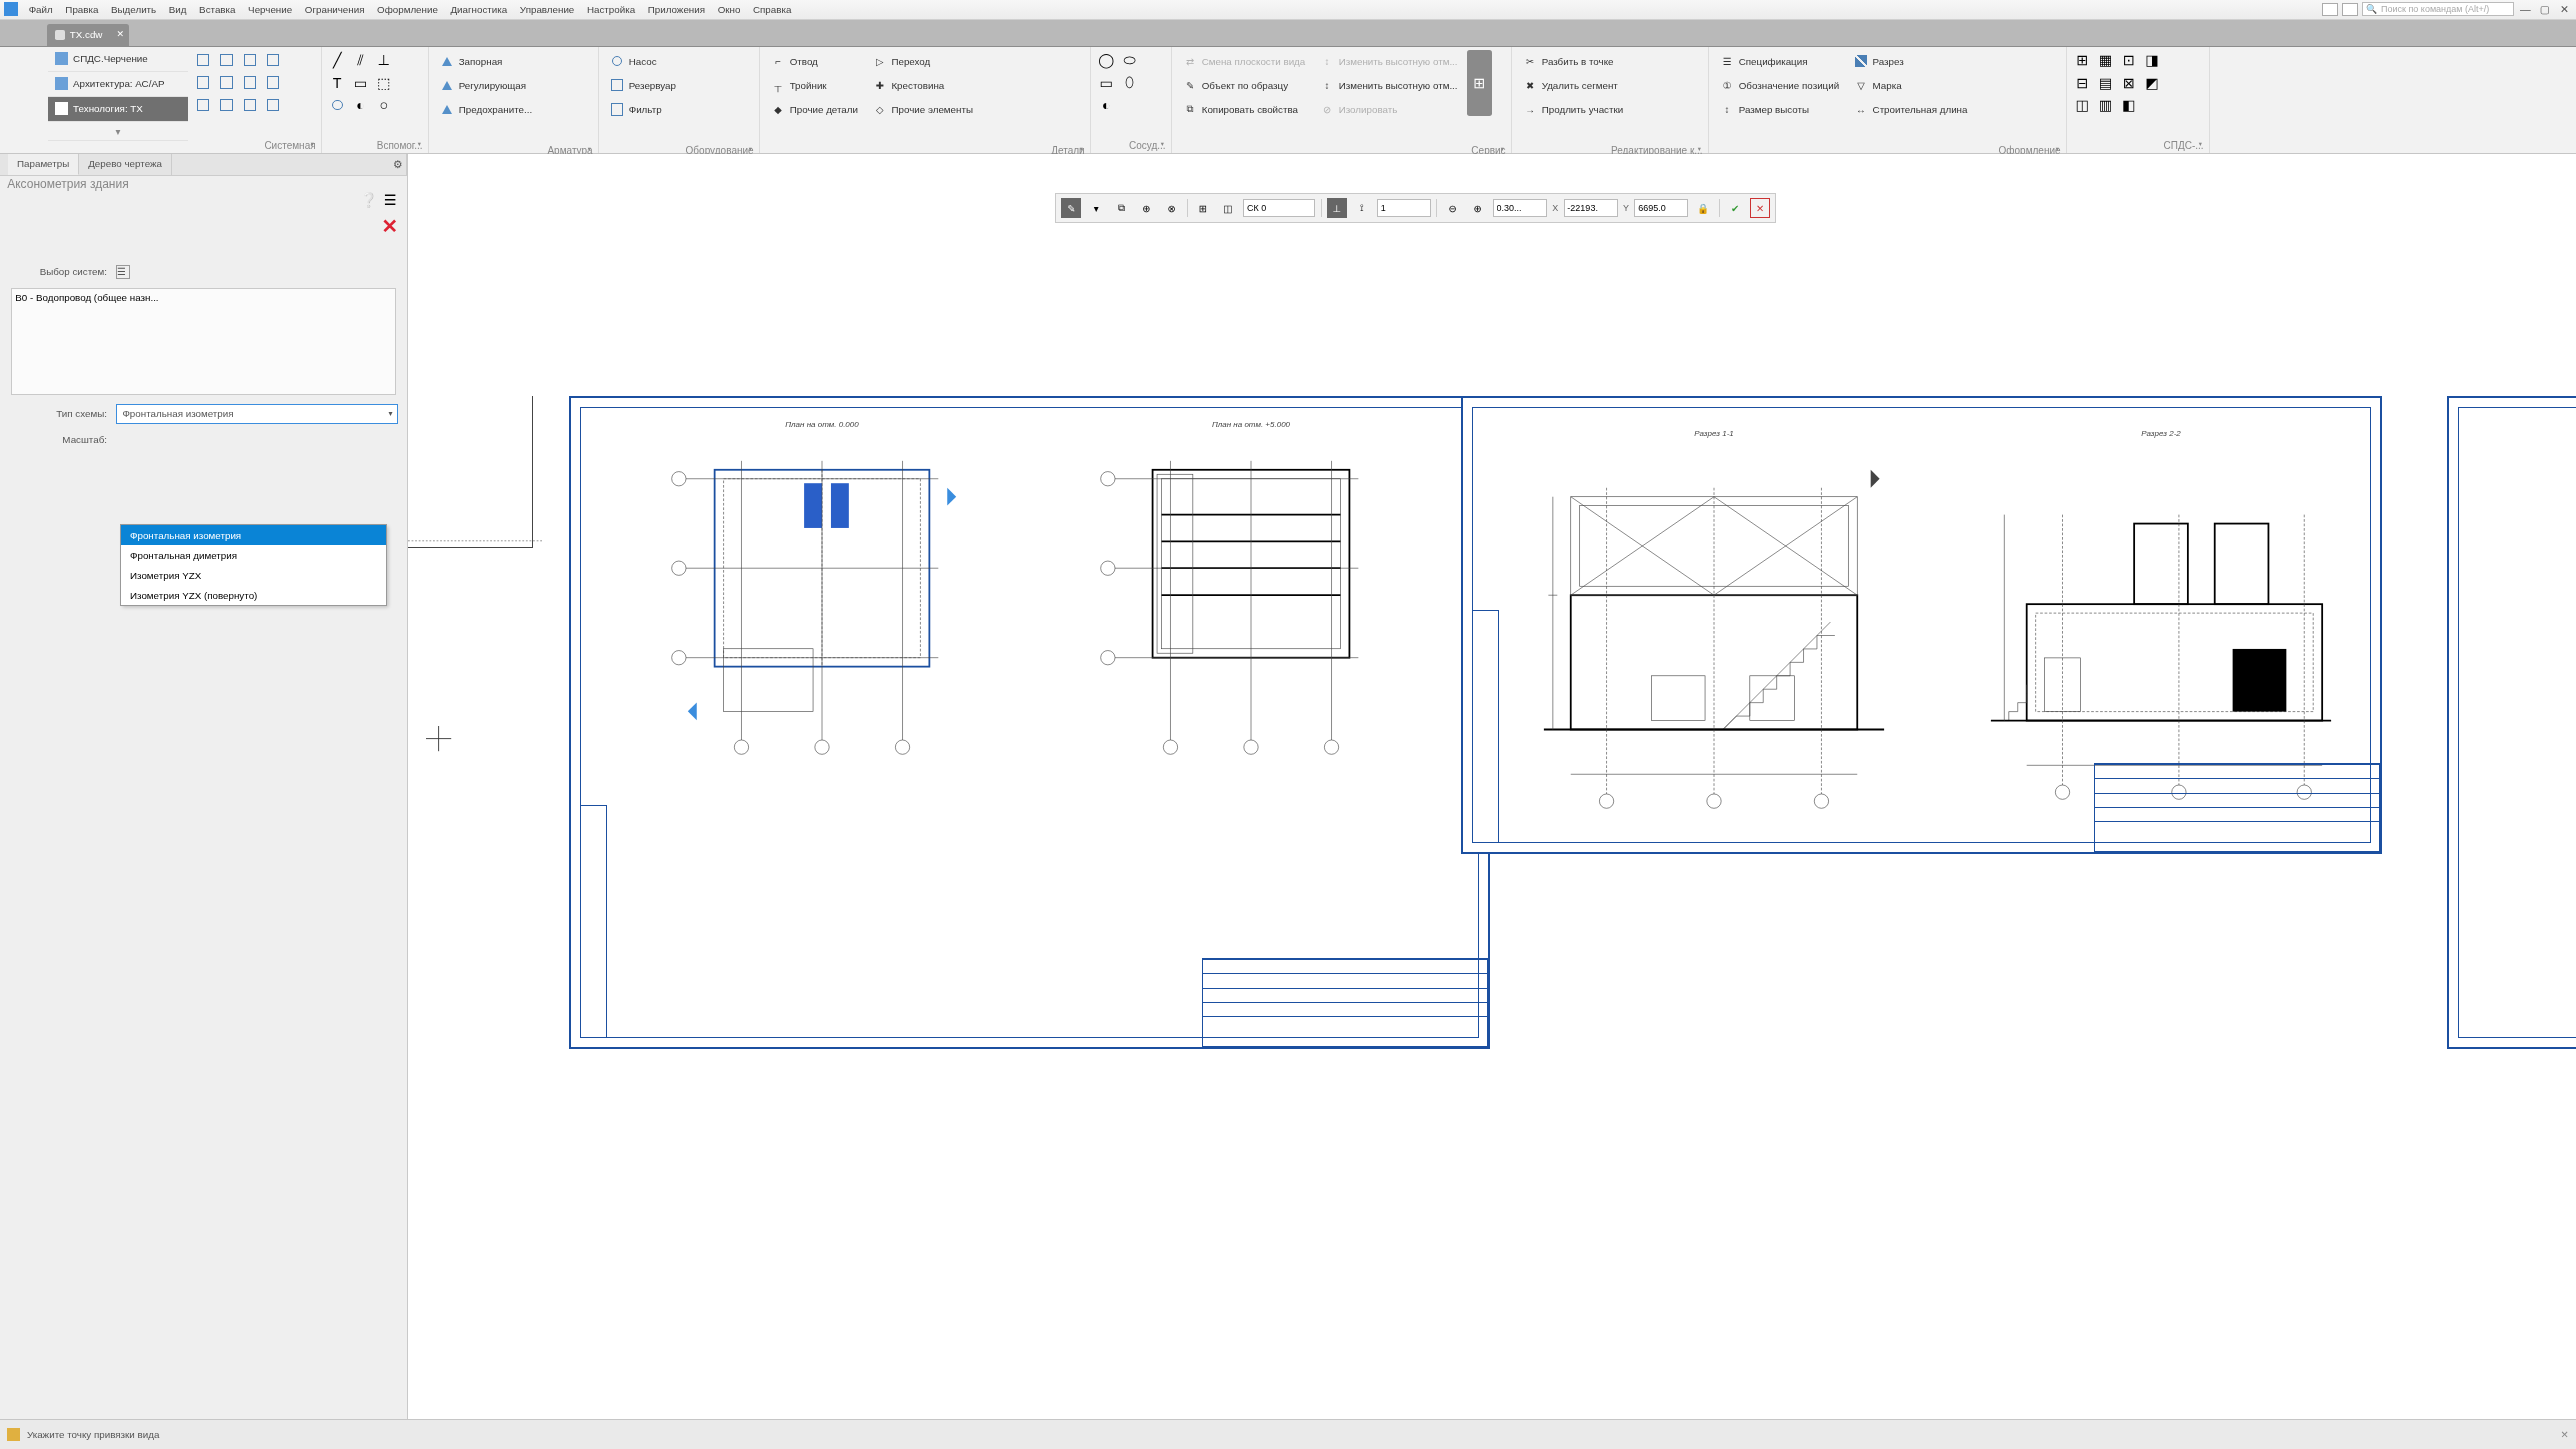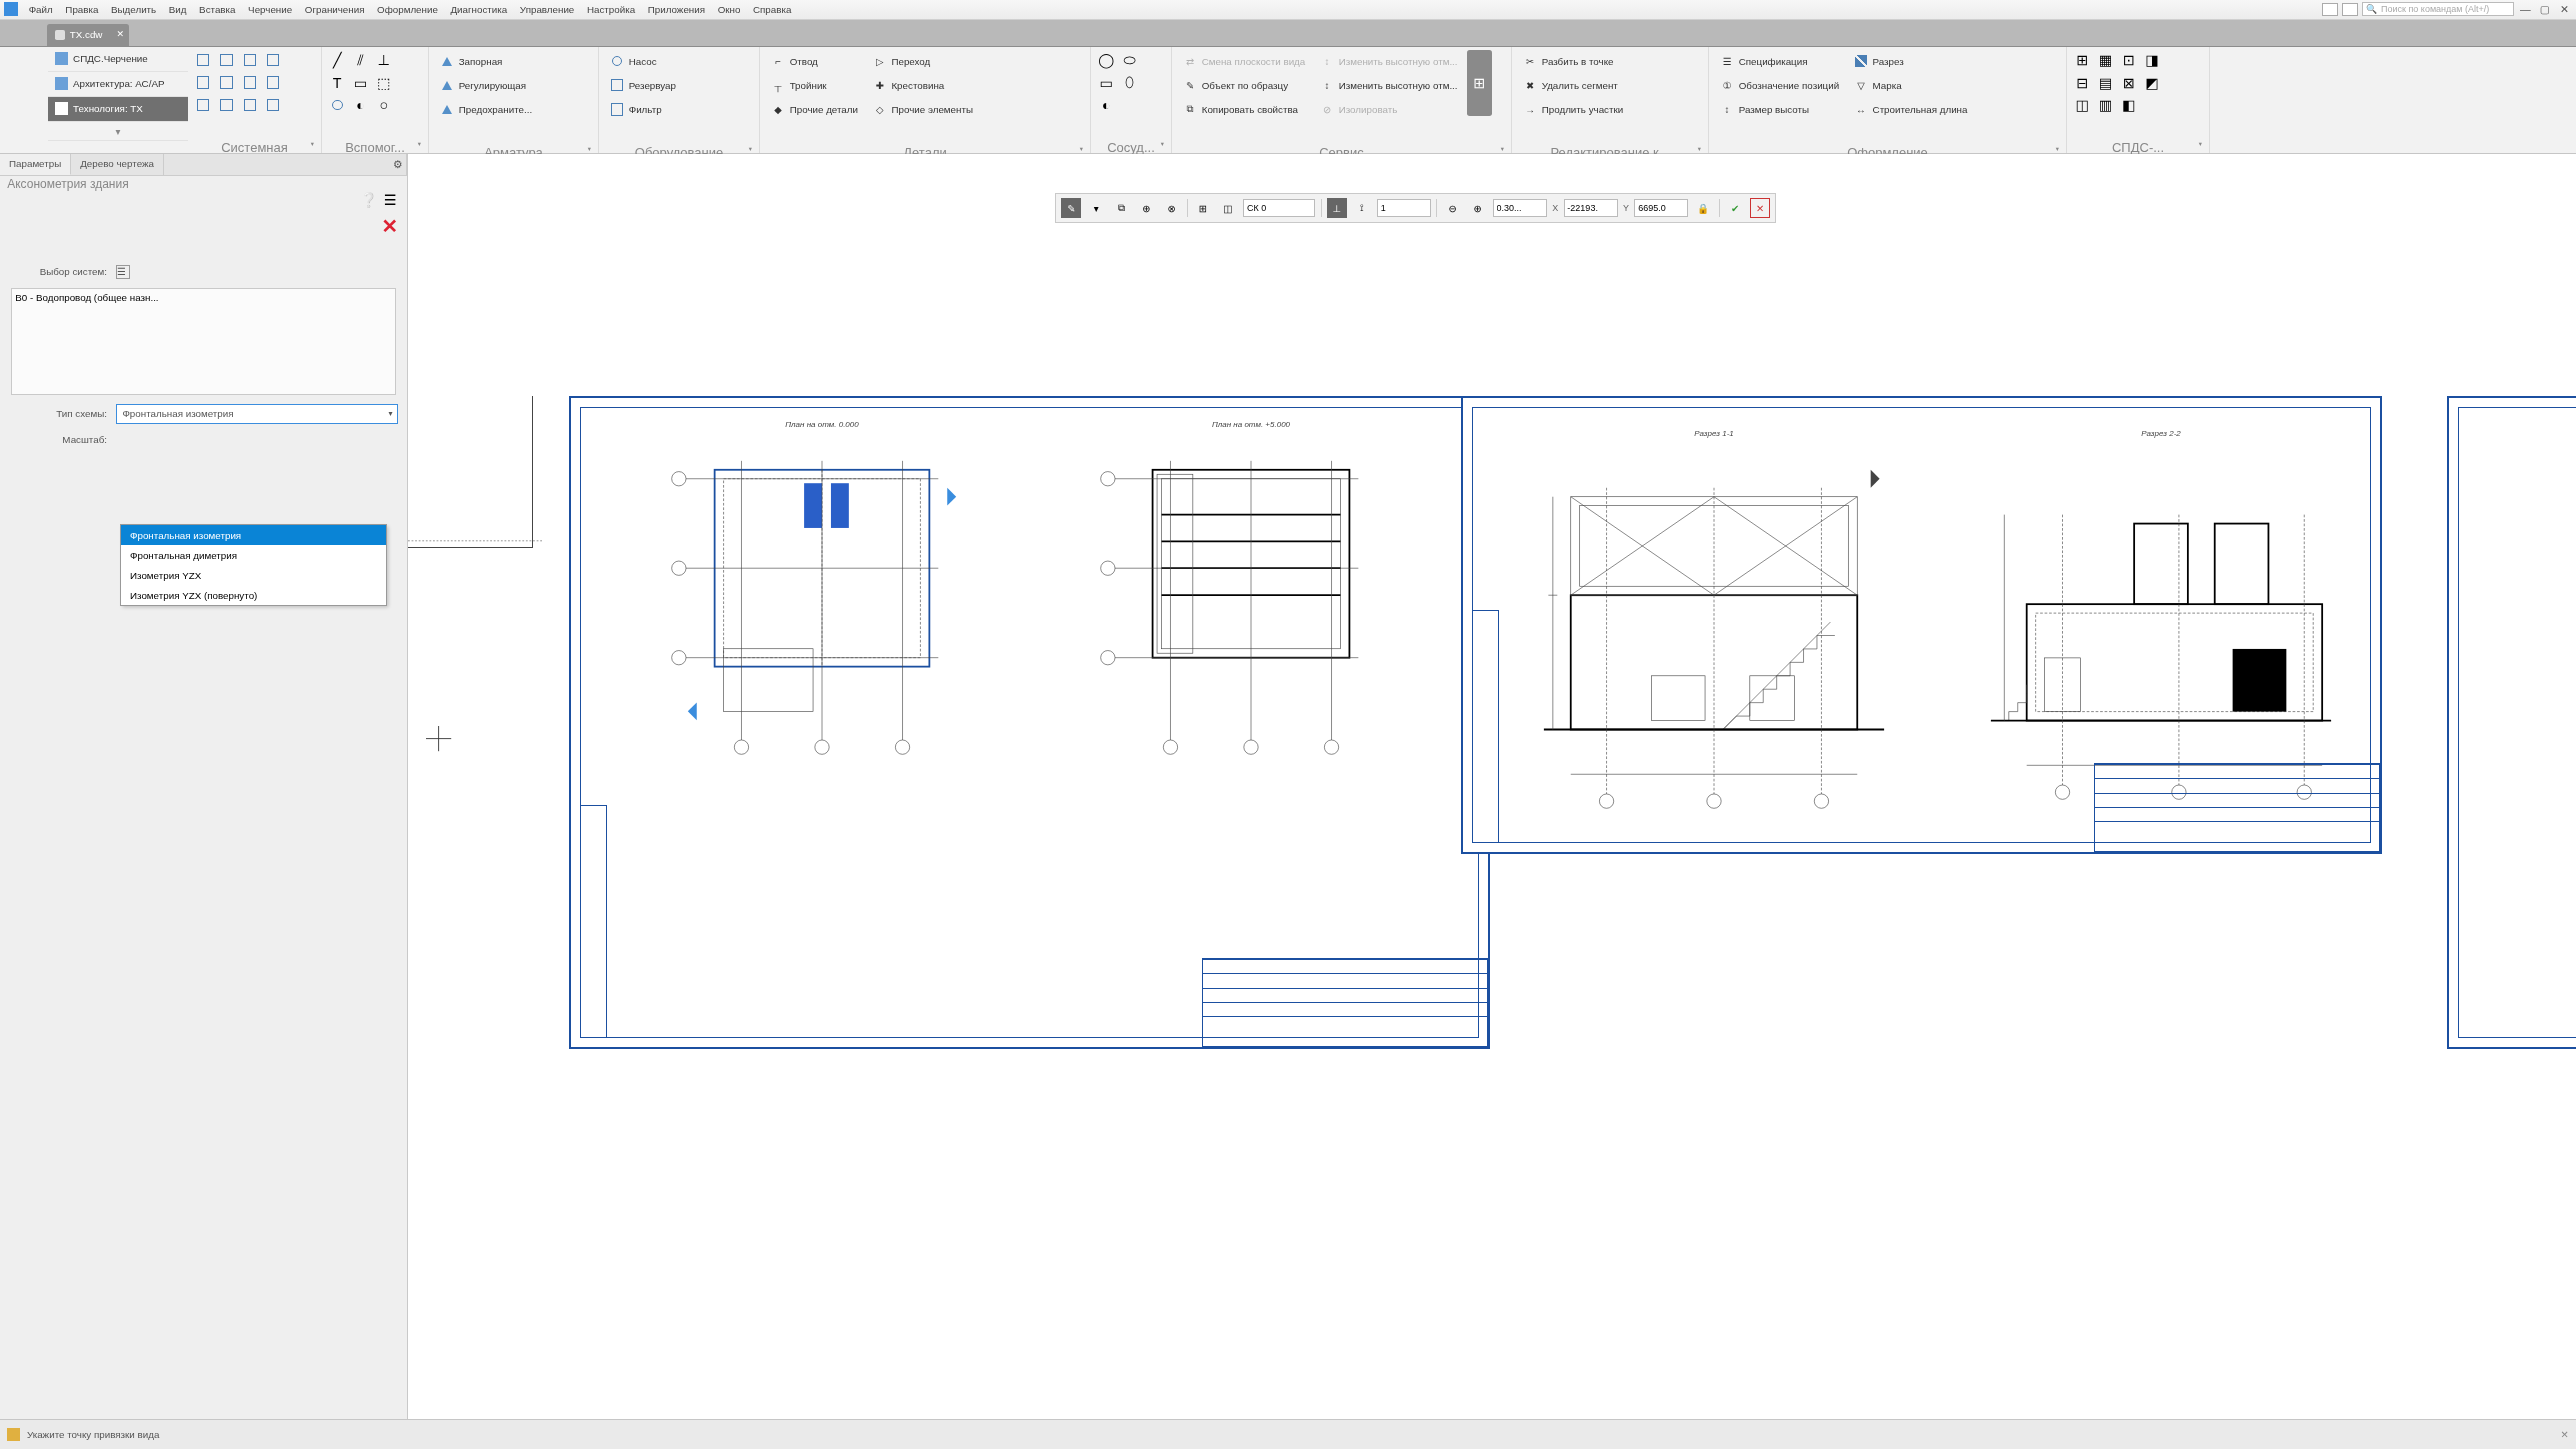--- a/index.html
+++ b/index.html
@@ -26,41 +26,41 @@
 .ribbon { height:107px; background:#f2f2f2; border-bottom:0.9px solid #c6c6c6; display:flex;}
 .ribbon-left { width:188px; display:flex; flex-direction:column;padding-left:48px;}
 .context-tab { height:25px; display:flex; align-items:center; padding:0 7.2px; font-size:9.8px; color:#333; gap:5.4px; border-bottom:0.9px solid #e2e2e2;}
 .context-tab.active { background:#707070; color:#fff;}
 .context-tab .ic { width:12.5px;height:12.5px;background:#6aa0d8;}
 .context-tab.active .ic { background:#fff;}
 .context-tab.small { height:19.7px; justify-content:center; color:#888;}
 .ribbon-groups { flex:1; display:flex;}
 .rgroup { display:flex; flex-direction:column; border-right:0.9px solid #dcdcdc; padding:3.6px 5.4px 1.8px;}
 .rgroup .gbody { flex:1; display:flex; gap:3.6px; align-items:flex-start;}
-.rgroup .glabel { height:14.3px; font-size:13px; color:#888; text-align:center; position:relative;margin-top:25px;}
+.rgroup .glabel { height:14.3px; font-size:10px; color:#888; text-align:right; position:relative;margin-top:25px;}
 .rgroup .glabel::after { content:"▾"; position:absolute; right:1.8px; font-size:6.3px;}
 .icol { display:flex; flex-direction:column; gap:2.7px;}
 .ibtn { width:19.7px; height:19.7px; display:flex; align-items:center; justify-content:center; border:0.9px solid transparent; border-radius:1.8px;}
 .cmd { height:21.5px; display:flex; align-items:center; gap:4.5px; padding:0 4.5px; font-size:9.8px; color:#333; border:0.9px solid transparent; border-radius:1.8px; white-space:nowrap;}
 .cmd.dim { color:#b0b0b0;}
 .cmd .ci { width:14.3px;height:14.3px; display:flex; align-items:center; justify-content:center;}
 .bigbtn { width:25px;height:66px;background:#8a8a8a;border-radius:2.7px;display:flex;align-items:center;justify-content:center;}
 
 
 .viewbar { position:absolute; top:193px; left:1055px; height:30px; background:#f2f2f2; border:0.9px solid #c9c9c9; display:flex; align-items:center; padding:0 5.4px; gap:5.4px; font-size:9.8px;}
 .viewbar .vb { width:19.7px;height:19.7px; border:0.9px solid transparent; display:flex;align-items:center;justify-content:center;}
 .viewbar .vsep { width:0.9px; height:18px; background:#ccc;}
 .viewbar .vinput { width:54px;height:18px;border:0.9px solid #bbb;background:#fff;font-size:9px;padding:0 2.7px;}
 .viewbar .vlbl { font-size:9px;color:#666;}
 
 
 .leftpanel { position:absolute; top:154px; left:0; width:408px; bottom:30px; background:#efefef; border-right:0.9px solid #c9c9c9;}
 .lp-tabs { height:21.5px; background:#e4e4e4; display:flex; font-size:9.8px; border-bottom:0.9px solid #ccc;}
 .lp-tab { padding:3.6px 9px 0; border-right:0.9px solid #ccc; color:#555;}
-.lp-tab.active { background:#efefef; border-bottom:0.9px solid #efefef;}
+.lp-tab.active { background:#efefef; border-bottom:0.9px solid #efefef;margin-left:8px;}
 .lp-tab.gear { margin-left:auto; width:23px; text-align:center; font-size:10.7px;}
 .lp-sub { height:12.5px; font-size:12px; color:#888; padding:1.8px 7.2px; background:#efefef;}
 .lp-tool { height:23px; display:flex; justify-content:flex-end; padding:0 7.2px; gap:7.2px; align-items:center;}
 .lp-tool .t { width:16px;height:16px; }
 .lp-close { text-align:right; padding:3.6px 9px;}
 .lp-close span { font-size:19.7px; color:#d23; font-weight:bold;}
 .lp-row { display:flex; align-items:center; padding:5.4px 9px; font-size:9.8px; color:#555; gap:9px;}
 .lp-row .lab { width:98px; text-align:right;}
 .syslist { margin:3.6px 10.7px; height:107px; border:0.9px solid #c9c9c9; background:#fbfbfb; font-size:9.8px; padding:3.6px;}
 .sel { height:19.7px; border:0.9px solid #3a8dde; background:#fff; font-size:9.8px; padding:0 16px 0 5.4px; position:relative; flex:1; display:flex; align-items:center;}

